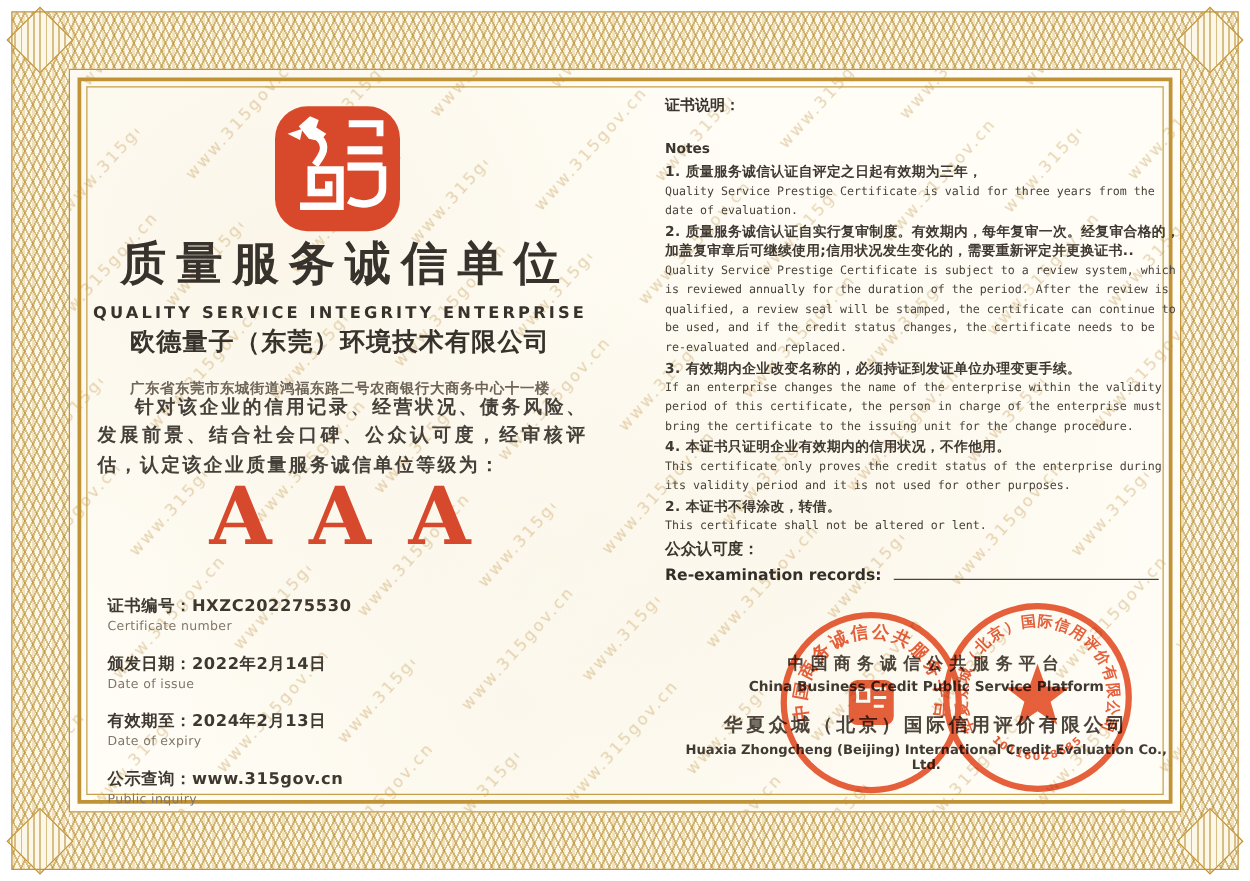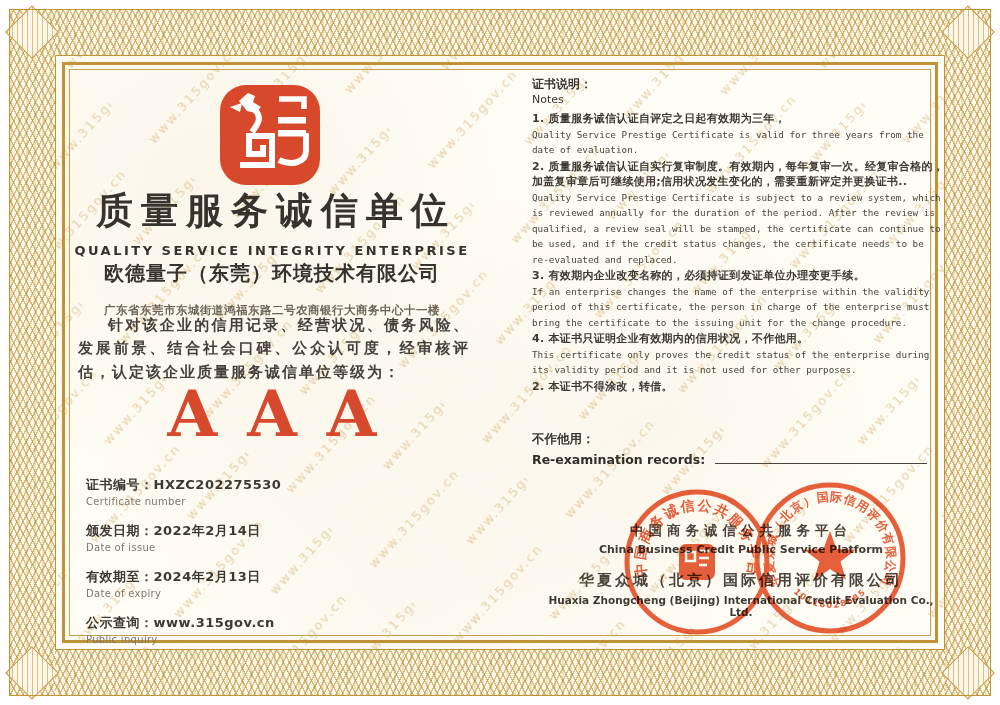--- a/index.html
+++ b/index.html
@@ -46,22 +46,22 @@
   .grade{position:absolute;left:72px;top:376px;width:400px;text-align:center;
      font-family:"DejaVu Serif",serif;font-weight:700;font-size:64px;letter-spacing:30px;
      text-indent:30px;color:#d6492c;}
   .fields{position:absolute;left:86px;top:474px;width:380px;}
   .field{margin-bottom:13px;}
   .f-label,.f-value{font-size:13px;font-weight:700;color:#3e3830;letter-spacing:.5px;text-align:right;}
   .f-sub{font-size:10px;color:#80766a;margin-top:2px;letter-spacing:.3px;}
 
   
   .notes{position:absolute;left:532px;top:76px;width:414px;}
-  .nt-cn{font-size:12px;font-weight:800;color:#3b352e;margin:0 0 0;}
-  .nt-en{font-size:11px;font-weight:400;color:#3b352e;margin:0 0 5px;}
+  .nt-cn{font-size:12px;font-weight:800;color:#3b352e;margin:0 0 19px;}
+  .nt-en{font-size:11px;font-weight:700;color:#3b352e;margin:0 0 5px;}
   .n-cn{margin:0;font-size:11px;font-weight:600;color:#3f3931;line-height:15.5px;letter-spacing:.3px;}
   .n-en{margin:0 0 1px;font-family:"DejaVu Sans Mono",monospace;font-size:9.3px;color:#49433a;line-height:15.5px;}
   .review{position:absolute;left:532px;top:431px;}
   .rev-cn{font-size:12.5px;font-weight:800;color:#3b352e;}
   .rev-en{font-size:12.5px;font-weight:700;color:#332e28;margin-top:4px;}
   .rev-line{display:inline-block;width:212px;border-bottom:1.5px solid #4a443c;height:11px;margin-left:10px;}
 
   
   .issuer{position:absolute;left:536px;top:522px;width:410px;text-align:center;}
   .i1{font-size:13.5px;font-weight:800;letter-spacing:5px;color:#4c443a;}
@@ -147,25 +147,26 @@
     <div>
         <p class="n-cn">1. 质量服务诚信认证自评定之日起有效期为三年，</p>
         <p class="n-en">Quality Service Prestige Certificate is valid for three years from the date of evaluation.</p>
         <p class="n-cn">2. 质量服务诚信认证自实行复审制度。有效期内，每年复审一次。经复审合格的，加盖复审章后可继续使用;信用状况发生变化的，需要重新评定并更换证书..</p>
         <p class="n-en">Quality Service Prestige Certificate is subject to a review system, which is reviewed annually for the duration of the period. After the review is qualified, a review seal will be stamped, the certificate can continue to be used, and if the credit status changes, the certificate needs to be re-evaluated and replaced.</p>
         <p class="n-cn">3. 有效期内企业改变名称的，必须持证到发证单位办理变更手续。</p>
         <p class="n-en">If an enterprise changes the name of the enterprise within the validity period of this certificate, the person in charge of the enterprise must bring the certificate to the issuing unit for the change procedure.</p>
         <p class="n-cn">4. 本证书只证明企业有效期内的信用状况，不作他用。</p>
         <p class="n-en">This certificate only proves the credit status of the enterprise during its validity period and it is not used for other purposes.</p>
         <p class="n-cn">2. 本证书不得涂改，转借。</p>
+        <p class="n-en">This certificate shall not be altered or lent.</p>
       </div>
   </div>
 
   <div class="review">
-    <div class="rev-cn">不作他用：</div>
+    <div class="rev-cn">公众认可度：</div>
     <div class="rev-en">
       <span>Re-examination records:</span><span class="rev-line"></span>
     </div>
   </div>
 
   <div class="issuer">
     <div class="i1">中国商务诚信公共服务平台</div>
     <div class="i2">China Business Credit Public Service Platform</div>
     <div class="i3">华夏众城（北京）国际信用评价有限公司</div>
     <div class="i4">Huaxia Zhongcheng (Beijing) International Credit Evaluation Co., Ltd.</div>

